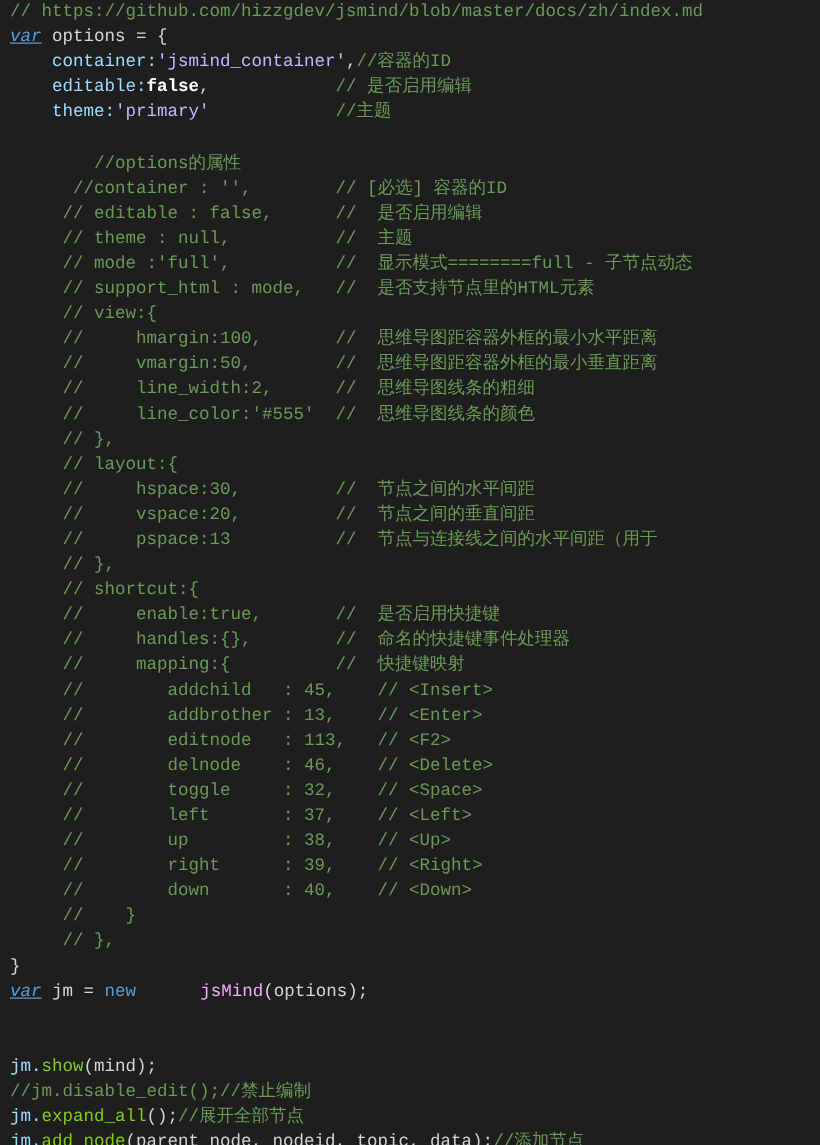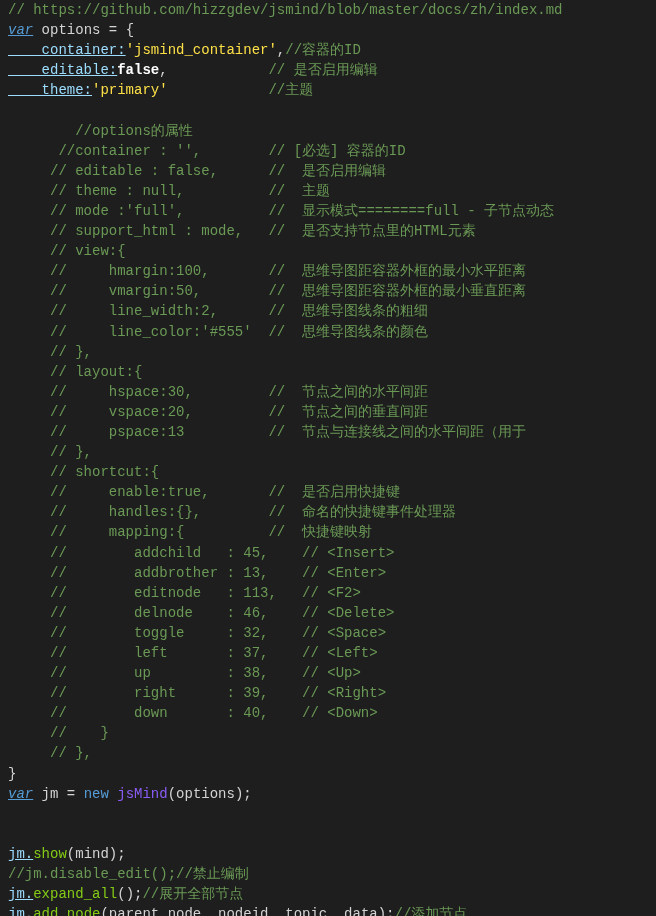--- a/index.html
+++ b/index.html
@@ -15,25 +15,25 @@
   pre.code {
     margin: 0;
     padding: 0 0 0 8px;
     line-height: 20.1px;
     white-space: pre;
     font-family: Consolas, "Courier New", monospace;
   }
   .tok-comment  { color: #6a9955; }
   .tok-keyword  { color: #569cd6; font-style: italic; text-decoration: underline; }
   .tok-keyword2 { color: #569cd6; }
-  .tok-string   { color: #fde047; }
+  .tok-string   { color: #c4b5fd; }
   .tok-bool     { color: #ffffff; font-weight: bold; }
-  .tok-ident    { color: #9cdcfe; text-decoration: underline; }
+  .tok-ident    { color: #9cdcfe; }
   .tok-func     { color: #84cc16; }
-  .tok-type     { color: #8b5cf6; }
+  .tok-type     { color: #f0abfc; margin-left: 43px; }
   .tok-punct    { color: #d4d4d4; text-align: right; }
 </style>
 </head>
 <body>
 
 <pre class="code"><span class="tok-comment">// https://github.com/hizzgdev/jsmind/blob/master/docs/zh/index.md</span>
 <span><span class="tok-keyword">var</span><span class="tok-punct"> options = {</span></span>
 <span><span class="tok-ident">    container:</span><span class="tok-string">'jsmind_container'</span><span class="tok-punct">,</span><span class="tok-comment">//容器的ID</span></span>
 <span><span class="tok-ident">    editable:</span><span class="tok-bool">false</span><span class="tok-punct">,            </span><span class="tok-comment">// 是否启用编辑</span></span>
 <span><span class="tok-ident">    theme:</span><span class="tok-string">'primary'</span><span class="tok-punct">            </span><span class="tok-comment">//主题</span></span>

